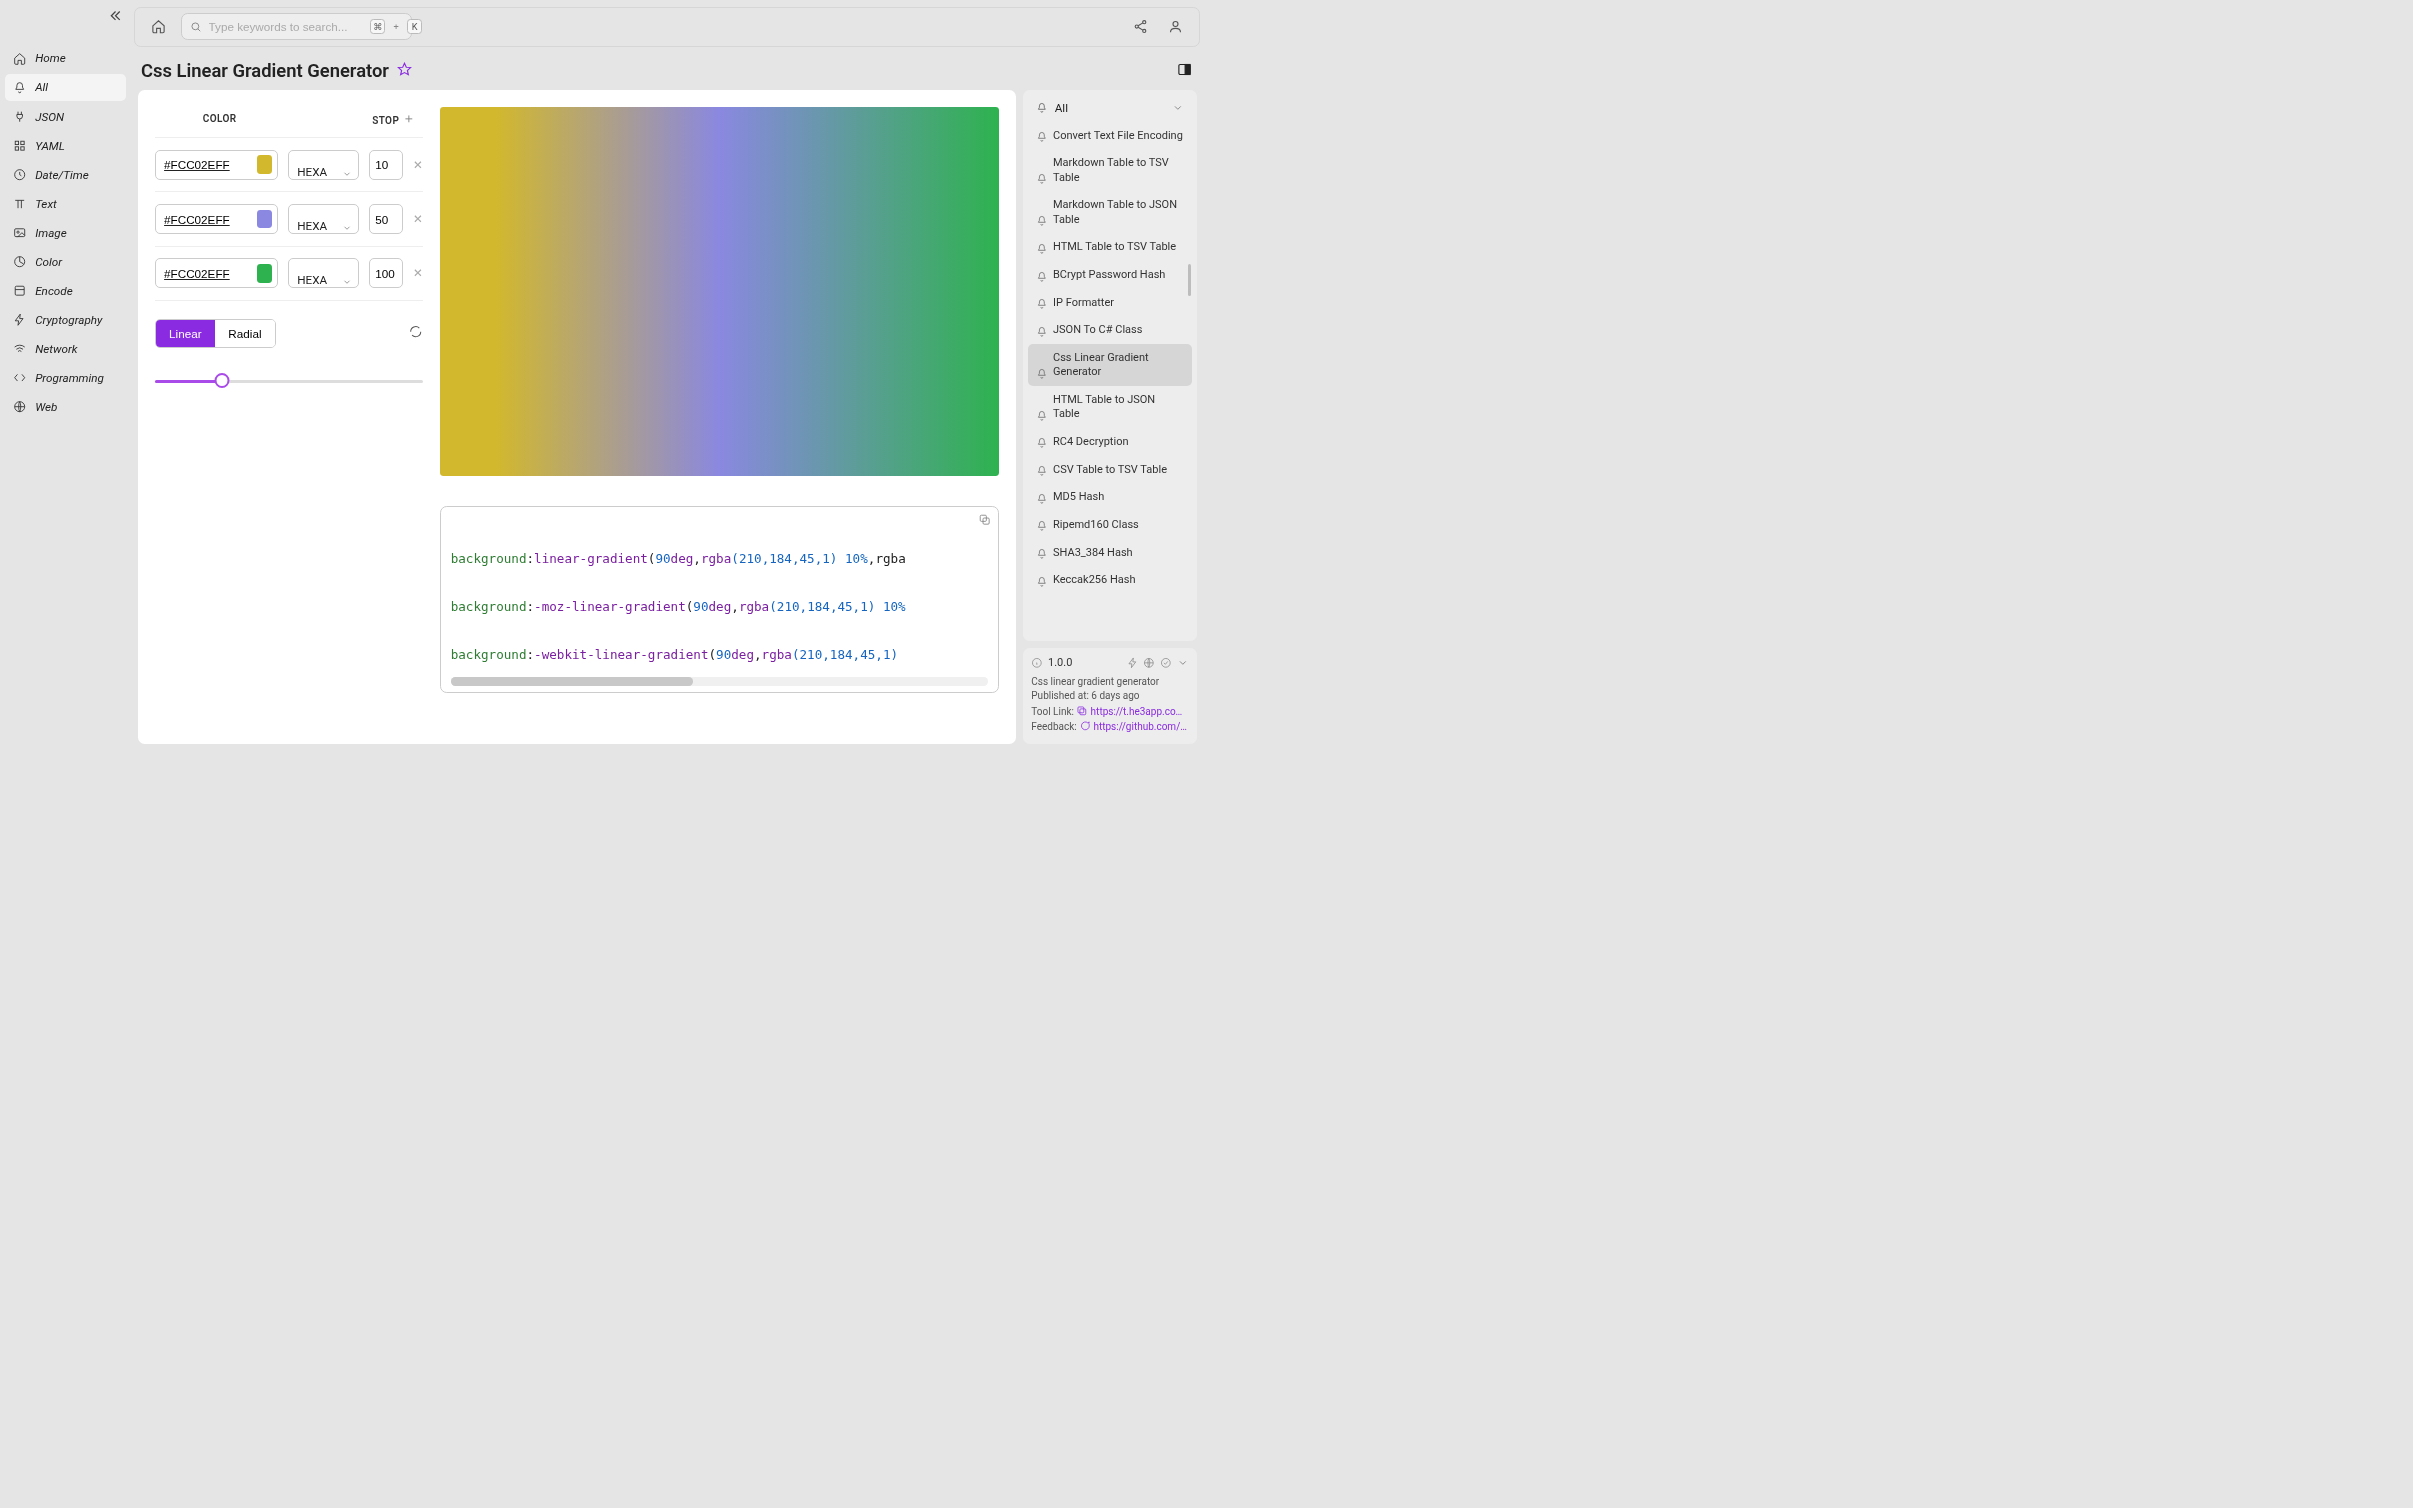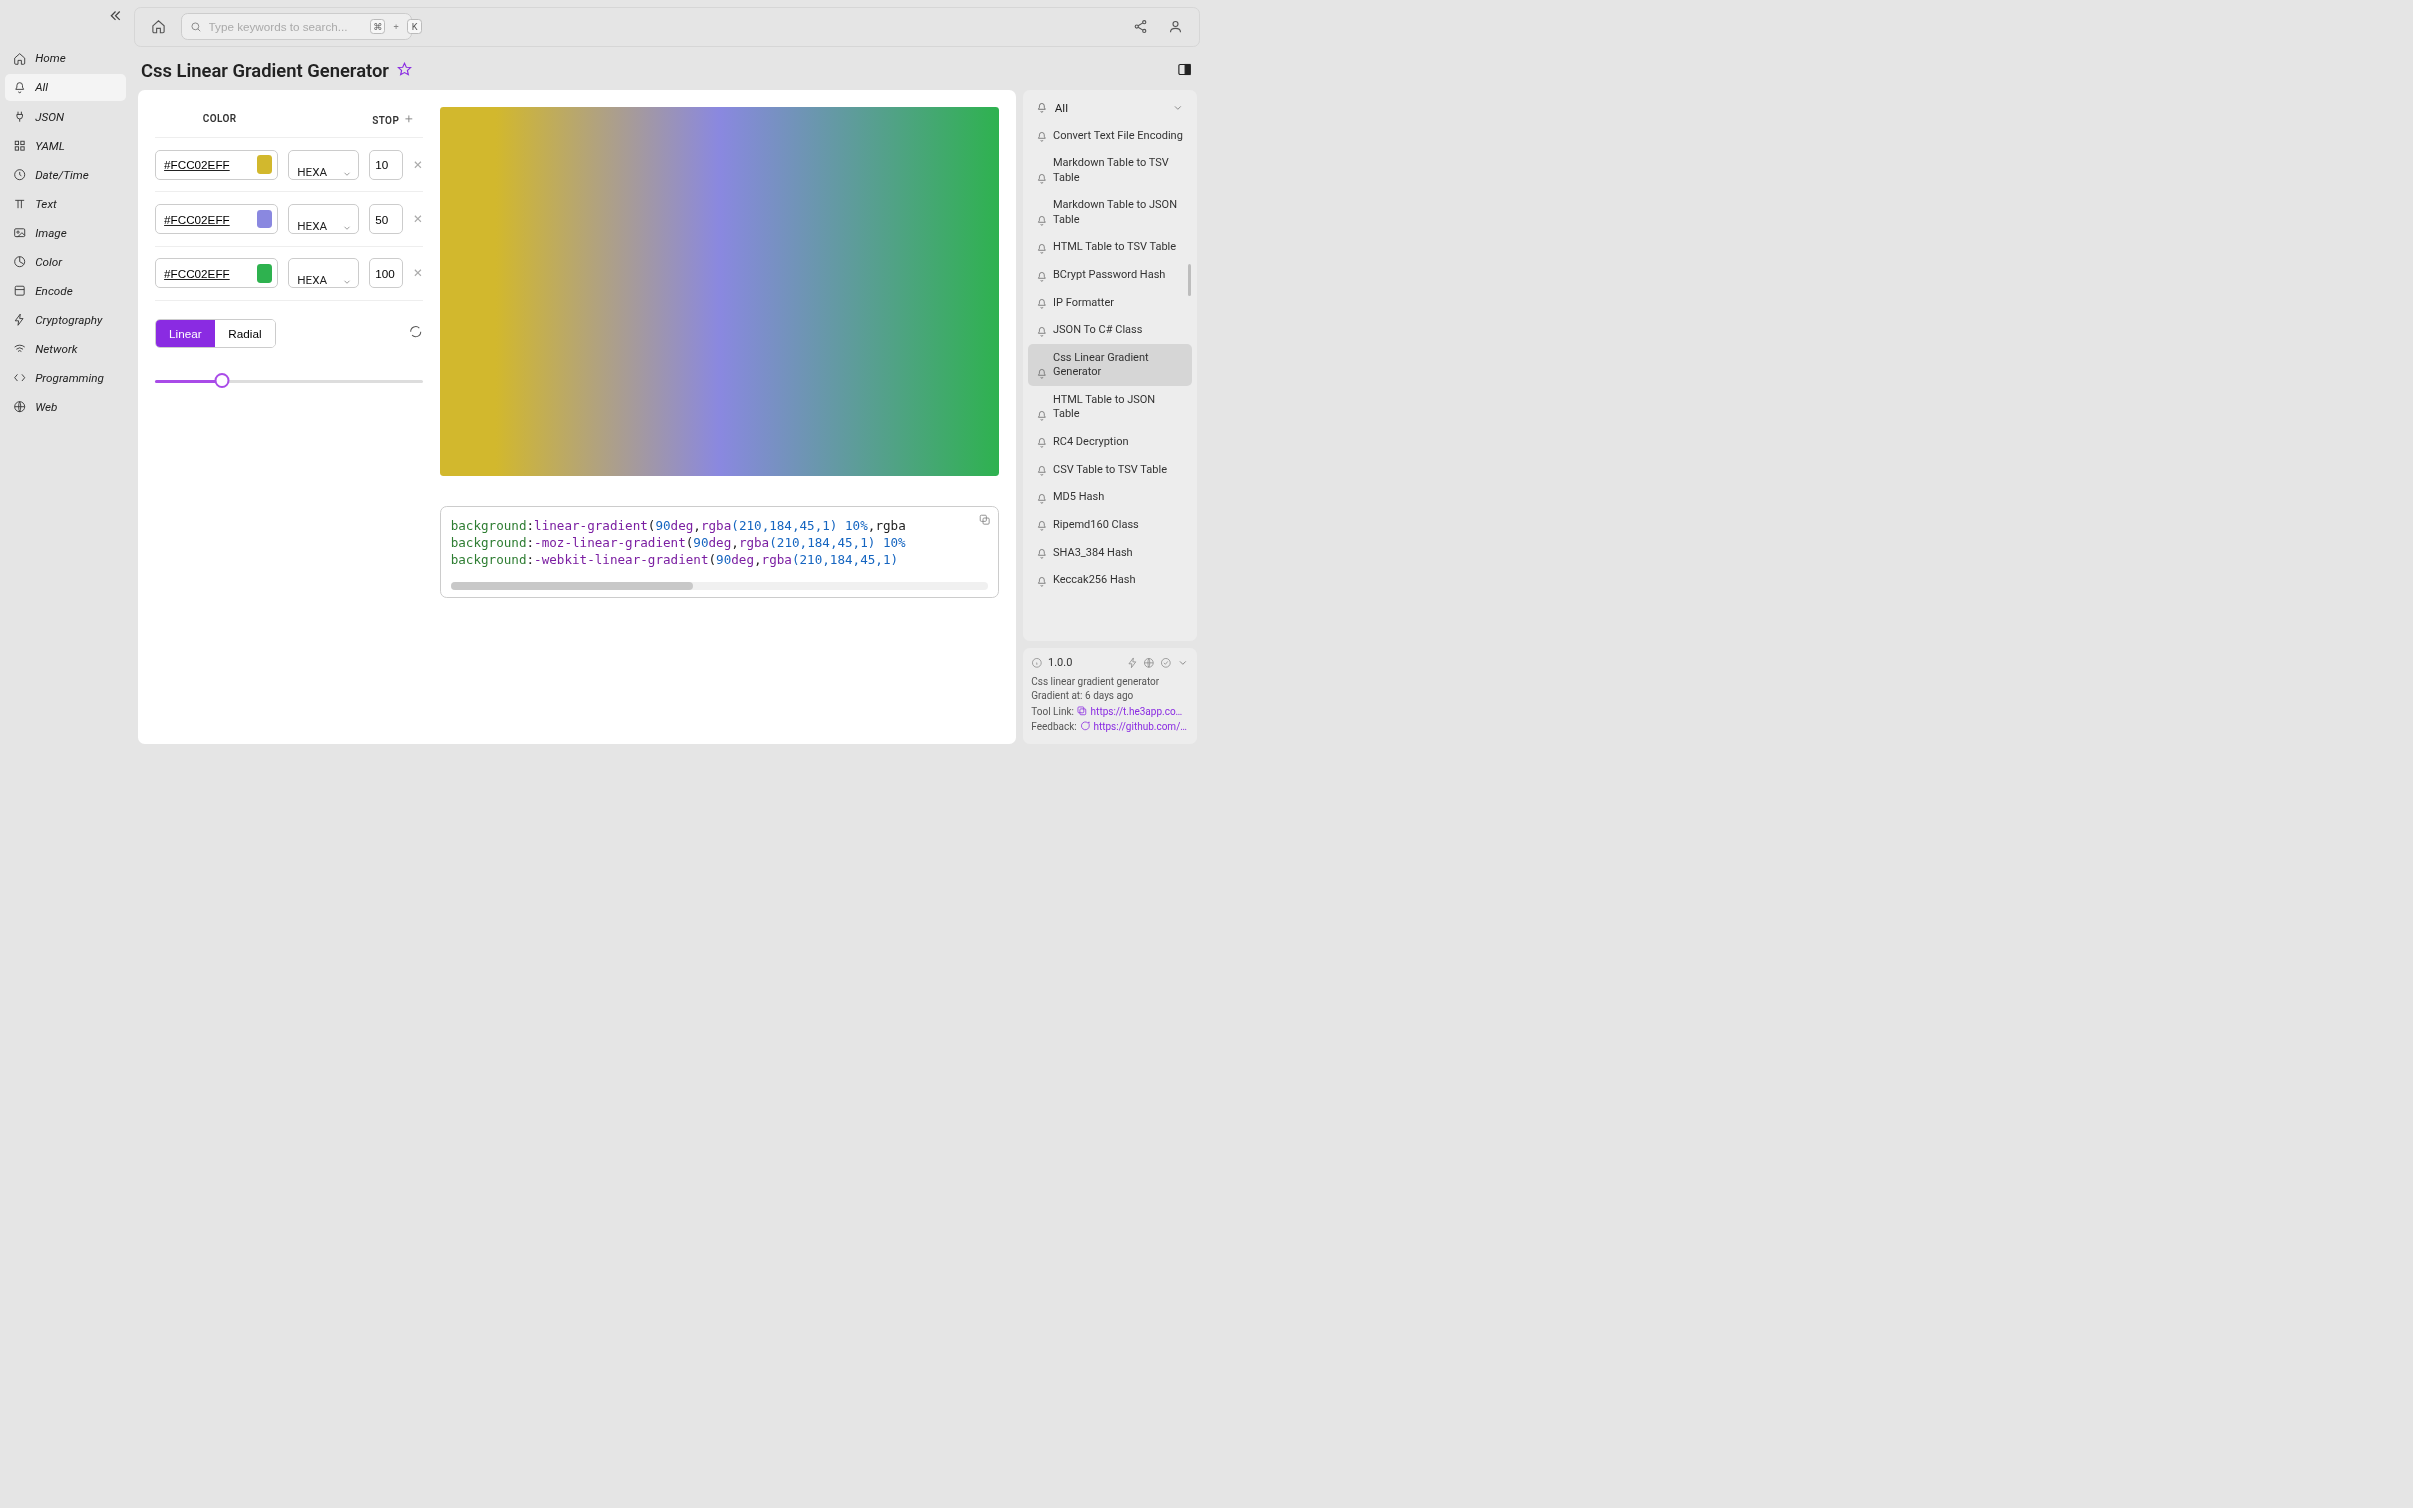--- a/index.html
+++ b/index.html
@@ -76,21 +76,21 @@
 
 .slider-wrap { margin-top:25px; position:relative; height:17px;}
 .slider-track { position:absolute; left:0; right:0; top:6.7px; height:3.4px; background:#ddd; border-radius:1.7px;}
 .slider-fill { position:absolute; left:0; top:6.7px; height:3.4px; background:#a94be8; border-radius:1.7px;}
 .slider-thumb { position:absolute; top:0; width:15px; height:15px; border-radius:50%; background:#fff; border:2.5px solid #a94be8; transform:translateX(-50%); cursor:grab;}
 
 
 .preview-col { flex:1; display:flex; flex-direction:column; gap:30px;}
 .gradient-preview { flex:0 0 369px; border-radius:3.4px;}
 .code-box { border:0.8px solid #ccc; border-radius:6.7px; padding:11.7px 10px 6.7px 10px; position:relative; font-family: ui-monospace, SFMono-Regular, Menlo, monospace; font-size:12.6px; overflow:hidden;}
-.code-line { white-space:nowrap; overflow:hidden; margin-bottom:1.7px;}
+.code-line { white-space:nowrap; overflow:hidden; margin-bottom:1.7px;margin-top:33px;}
 .tok-prop { color:#2e7d32;}
 .tok-punc { color:#222;}
 .tok-func { color:#7b1fa2;}
 .tok-num { color:#1565c0;}
 .copy-btn { position:absolute; top:6.7px; right:6.7px; cursor:pointer; color:#888;}
 .hscroll { margin-top:15px; height:8.4px; background:#f0f0f0; border-radius:4.2px; position:relative;}
 .hscroll-thumb { position:absolute; left:0; top:0; height:8.4px; width:45%; background:#c8c8c8; border-radius:4.2px;}
 
 .icon-sm { width:11.7px; height:11.7px; flex-shrink:0; }
 </style>
@@ -485,21 +485,21 @@
             <svg class="icon-sm" viewBox="0 0 24 24" fill="none" stroke="#888" stroke-width="1.6">
                 <circle cx="12" cy="12" r="9"></circle>
                 <path d="M8 12l3 3 5-6"></path>
               </svg>
             <svg class="icon-sm" viewBox="0 0 24 24" fill="none" stroke="#888" stroke-width="2">
                 <path d="M6 9l6 6 6-6"></path>
               </svg>
           </div>
           <div class="info-line">Css linear gradient generator</div>
           <div class="info-line">
-            <span>Gradient at:</span> <span>6 days ago</span>
+            <span>Published at:</span> <span>6 days ago</span>
           </div>
           <div class="info-line">
             <span>Tool Link:</span>
             <svg class="icon-sm" style="display:inline; vertical-align:-1.7px;" viewBox="0 0 24 24" fill="none" stroke="#8a2be2" stroke-width="1.6">
                 <rect x="8" y="8" width="12" height="12" rx="2"></rect>
                 <rect x="4" y="4" width="12" height="12" rx="2"></rect>
               </svg>
             <span class="link">https://t.he3app.co…</span>
           </div>
           <div class="info-line">

